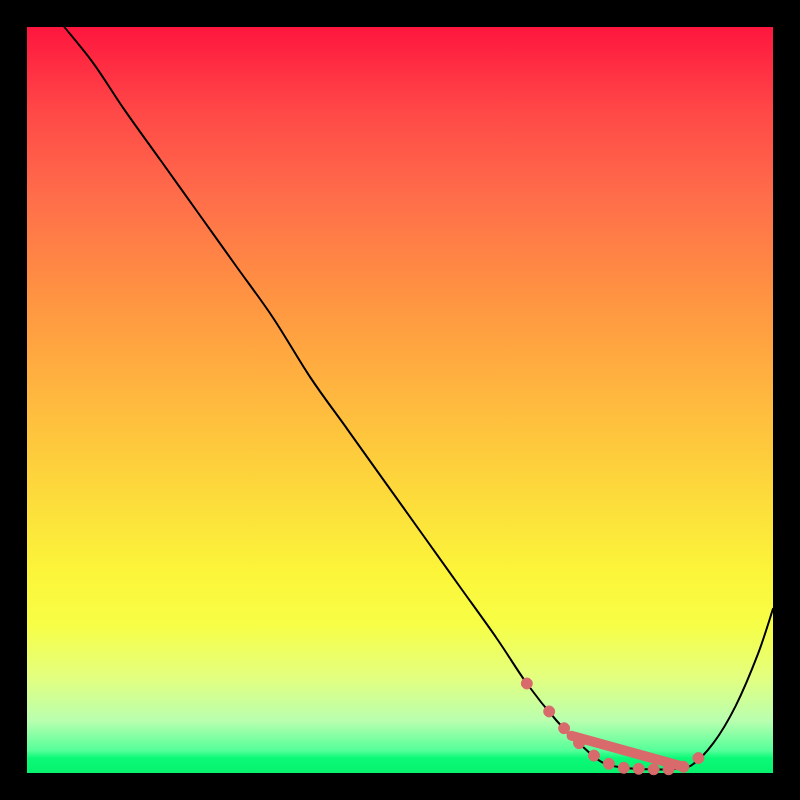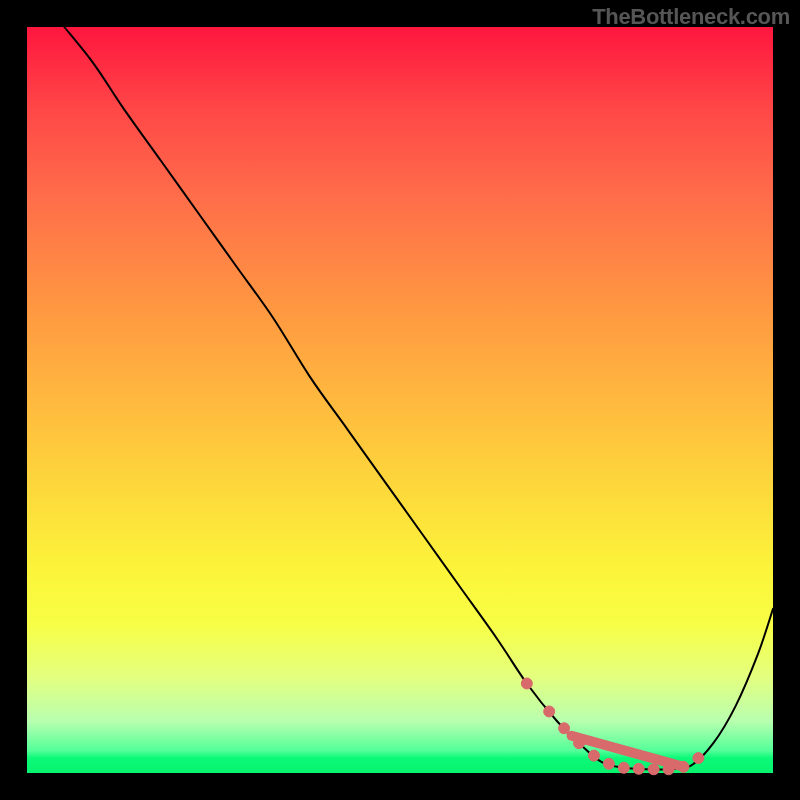--- a/index.html
+++ b/index.html
@@ -37,21 +37,20 @@
     );
   }
   svg.curve { position: absolute; left: 0; top: 0; width: 746px; height: 746px; overflow: visible; }
   .main-line { fill: none; stroke: #000; stroke-width: 2; stroke-linecap: round; stroke-linejoin: round; }
   .dots { fill: #d96a6c; stroke: #d96a6c; }
   .dotseg { stroke: #d96a6c; stroke-width: 10; stroke-linecap: round; fill: none; }
 </style>
 </head>
 <body>
 <div class="frame">
-  <div class="watermark">TheBottleneck.com</div>
   <div class="plot-area">
     <svg class="curve" viewBox="0 0 746 746">
       <path id="mainPath" class="main-line" d="M 37.300000000000004,0 C 42.27333333333334,6.216666666666678 57.193333333333335,23.623333333333413 67.14,37.30000000000007 C 77.08666666666667,50.97666666666672 85.79,65.8966666666666 96.98,82.05999999999995 C 108.17,98.22333333333329 121.84666666666666,116.8733333333334 134.28,134.2800000000001 C 146.71333333333334,151.68666666666675 159.14666666666668,169.09333333333336 171.58,186.5 C 184.01333333333335,203.90666666666664 196.4466666666667,221.3133333333333 208.88000000000002,238.71999999999997 C 221.31333333333336,256.12666666666667 233.74666666666667,272.28999999999996 246.18,290.94 C 258.61333333333334,309.59000000000003 271.0466666666667,331.97 283.48,350.62 C 295.91333333333336,369.27 308.34666666666664,385.4333333333333 320.78,402.84 C 333.2133333333333,420.24666666666667 345.64666666666665,437.6533333333333 358.08,455.06 C 370.5133333333333,472.4666666666667 382.94666666666666,489.87333333333333 395.38,507.28 C 407.81333333333333,524.6866666666666 420.2466666666666,542.0933333333334 432.67999999999995,559.5 C 445.1133333333333,576.9066666666666 458.79,595.5566666666667 469.98,611.72 C 481.17,627.8833333333333 489.8733333333334,642.8033333333334 499.82000000000005,656.48 C 509.7666666666667,670.1566666666666 520.9566666666667,683.8333333333333 529.66,693.78 C 538.3633333333332,703.7266666666667 544.5799999999999,709.3216666666666 552.04,716.16 C 559.5,722.9983333333333 566.9599999999999,730.7069999999999 574.42,734.81 C 581.88,738.913 589.34,739.5346666666667 596.8000000000001,740.778 C 604.2600000000001,742.0213333333334 611.72,742.0213333333334 619.18,742.27 C 626.6399999999999,742.5186666666666 634.0999999999999,742.8916666666667 641.56,742.27 C 649.02,741.6483333333333 656.48,742.8916666666667 663.94,738.54 C 671.4000000000001,734.1883333333333 678.8600000000001,726.1066666666666 686.32,716.16 C 693.78,706.2133333333334 701.2399999999999,693.78 708.6999999999999,678.86 C 716.16,663.94 724.8633333333333,642.8033333333333 731.08,626.64 C 737.2966666666667,610.4766666666667 743.5133333333333,589.34 746,581.88"></path>
       <g id="dotLayer">
           <line x1="544.58" y1="708.7" x2="656.48" y2="739.7833333333333" class="dotseg"></line>
           <circle cx="499.82000000000005" cy="656.48" r="5.5" class="dots"></circle>
           <circle cx="522.1999999999999" cy="684.455" r="5.5" class="dots"></circle>
           <circle cx="537.12" cy="701.24" r="5.5" class="dots"></circle>
           <circle cx="552.04" cy="716.16" r="5.5" class="dots"></circle>
           <circle cx="566.96" cy="728.5933333333334" r="5.5" class="dots"></circle>

